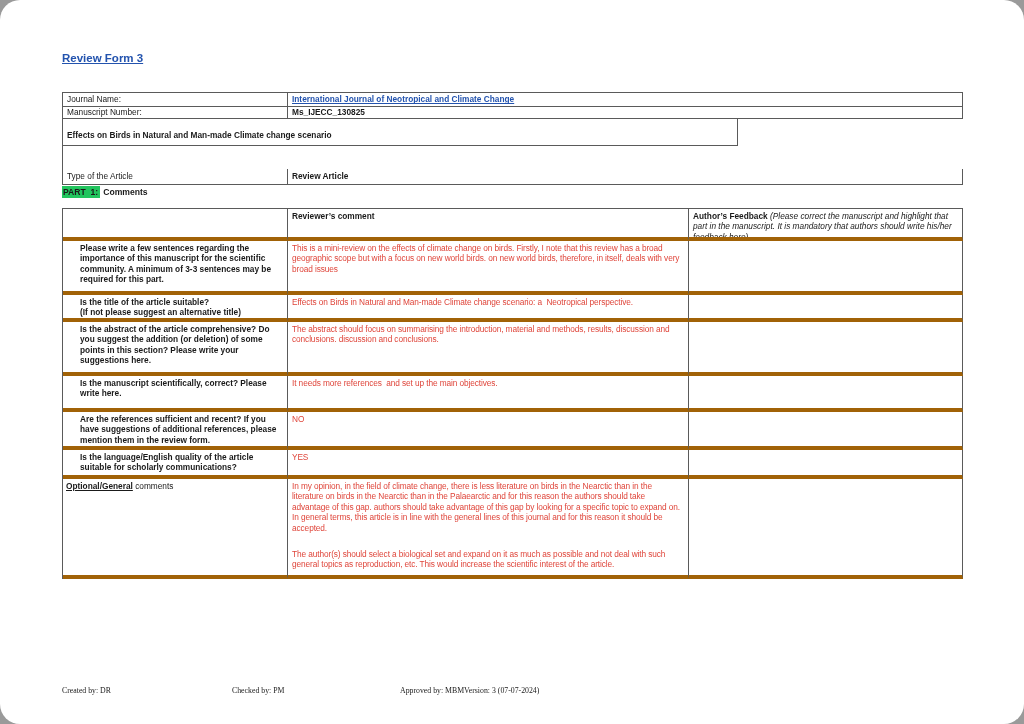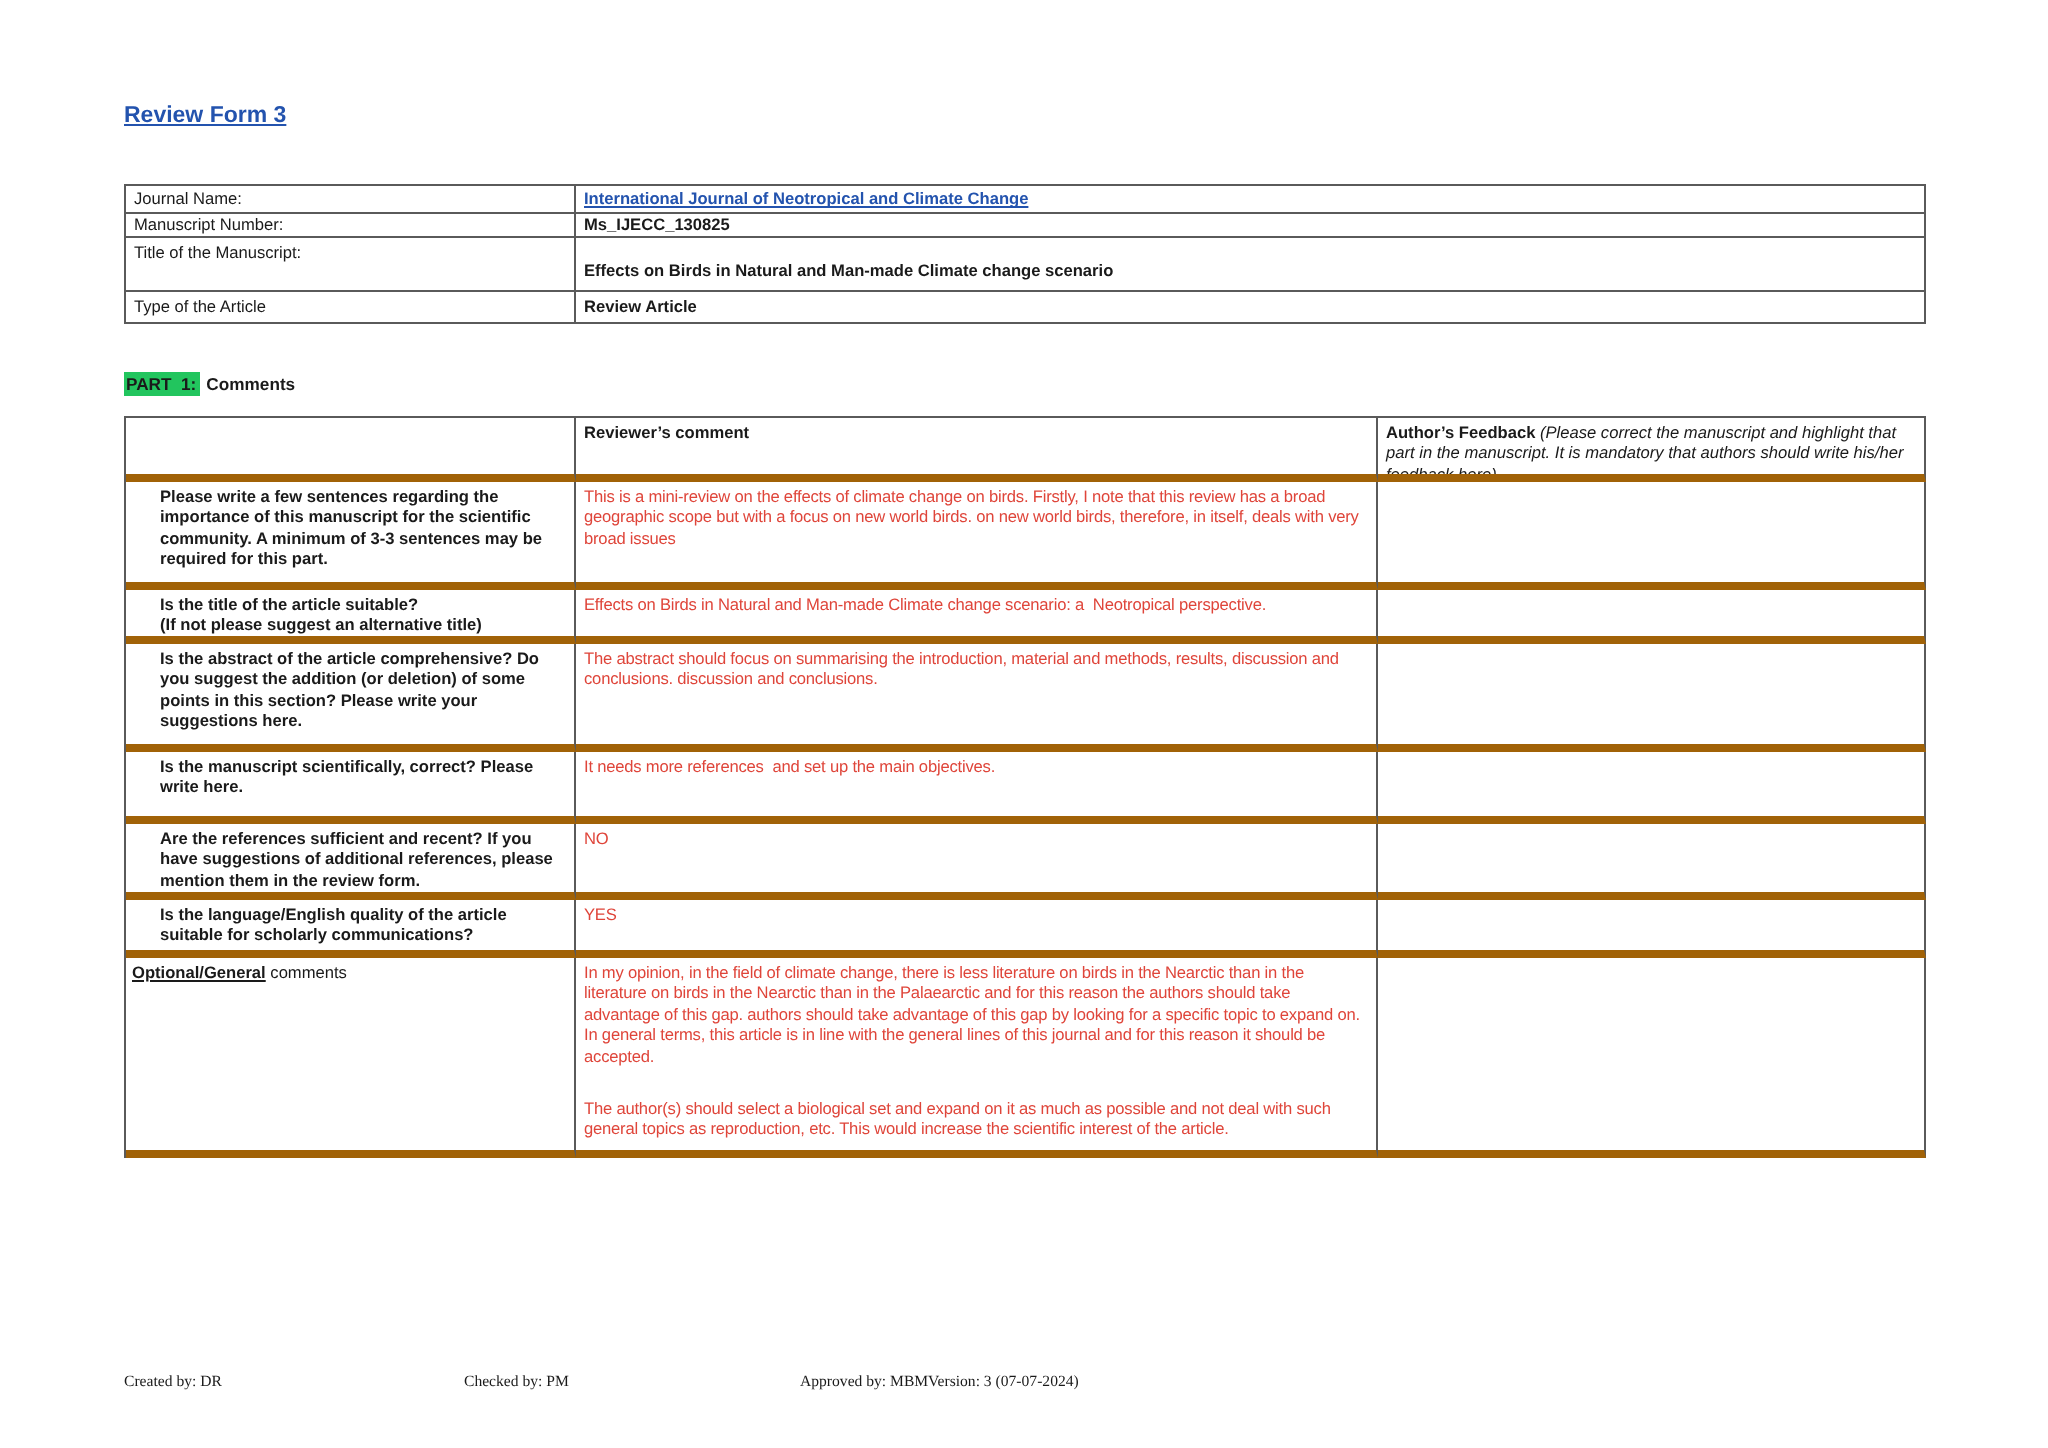--- a/index.html
+++ b/index.html
@@ -1,19 +1,20 @@
 <!DOCTYPE html>
 <html><head>
 <meta charset="utf-8">
 <style>
   html,body {margin:0; padding:0; background:#9a9a9a;}
   .page {
     position:relative; width:1024px; height:724px; background:#ffffff;
     font-family:"Liberation Sans", sans-serif; color:#1a1a1a; overflow:hidden;
     margin:0 auto;
+    border-radius:20px;
   }
   .title {
     position:absolute; left:62px; top:52px;
     font-size:11.5px; font-weight:bold; color:#2353ae; text-decoration:underline;
   }
   
   .info-table {
     position:absolute; left:62px; top:92px; width:900px;
     border-top:1px solid #5a5a5a; border-left:1px solid #5a5a5a;
   }
@@ -84,28 +85,25 @@
       </div>
       <div class="irow" style="height: 12px;">
         <div class="icell c1">
           <span>Manuscript Number:</span>
         </div>
         <div class="icell c2">
           <span class="bval">Ms_IJECC_130825</span>
         </div>
       </div>
       <div class="irow stacked" style="height: 27px;">
-        <div class="icell c1">
-          <span>Title of the Manuscript:</span>
-        </div>
         <div class="icell c2">
           <span class="bval">Effects on Birds in Natural and Man-made Climate change scenario</span>
         </div>
       </div>
-      <div class="irow" style="height: 16px;">
+      <div class="irow" style="height: 16px; margin-top: 23px;">
         <div class="icell c1">
           <span>Type of the Article</span>
         </div>
         <div class="icell c2">
           <span class="bval">Review Article</span>
         </div>
       </div>
     </div>
 
   <div class="part1"><span class="hl">PART&nbsp; 1:</span><span class="rest">Comments</span></div>

